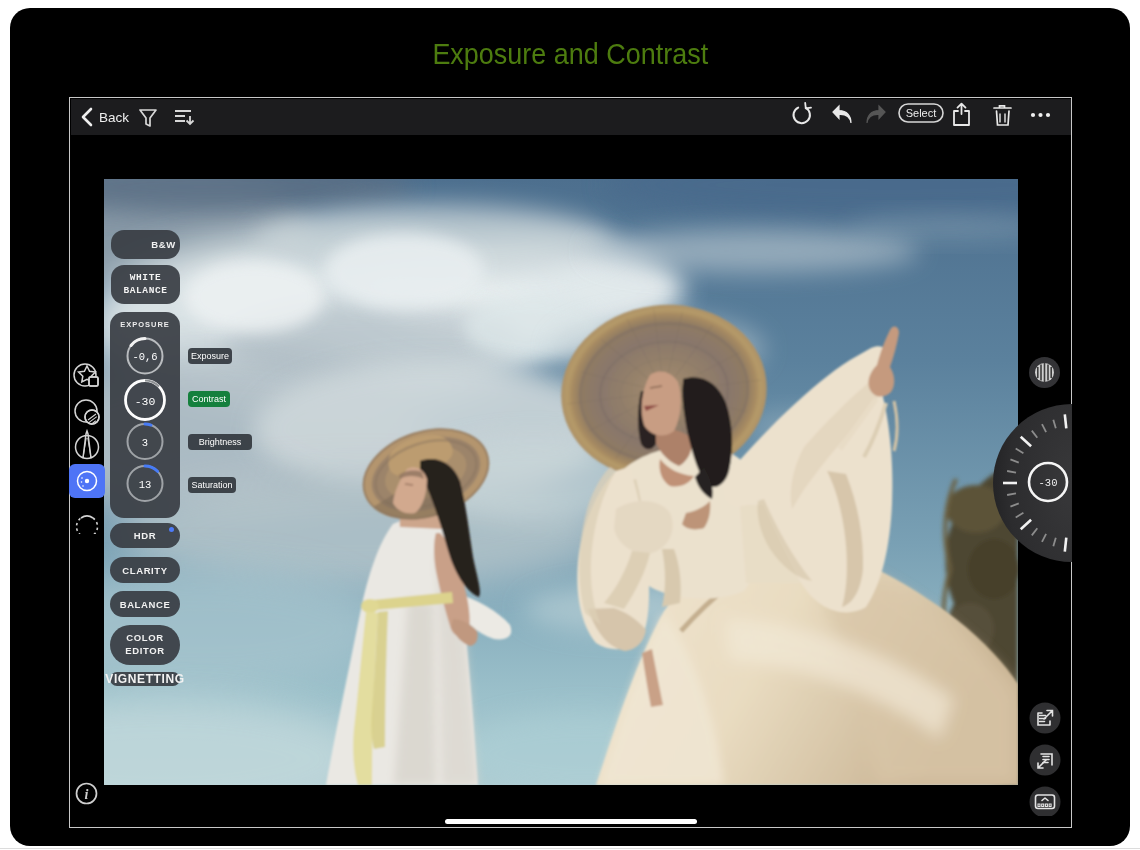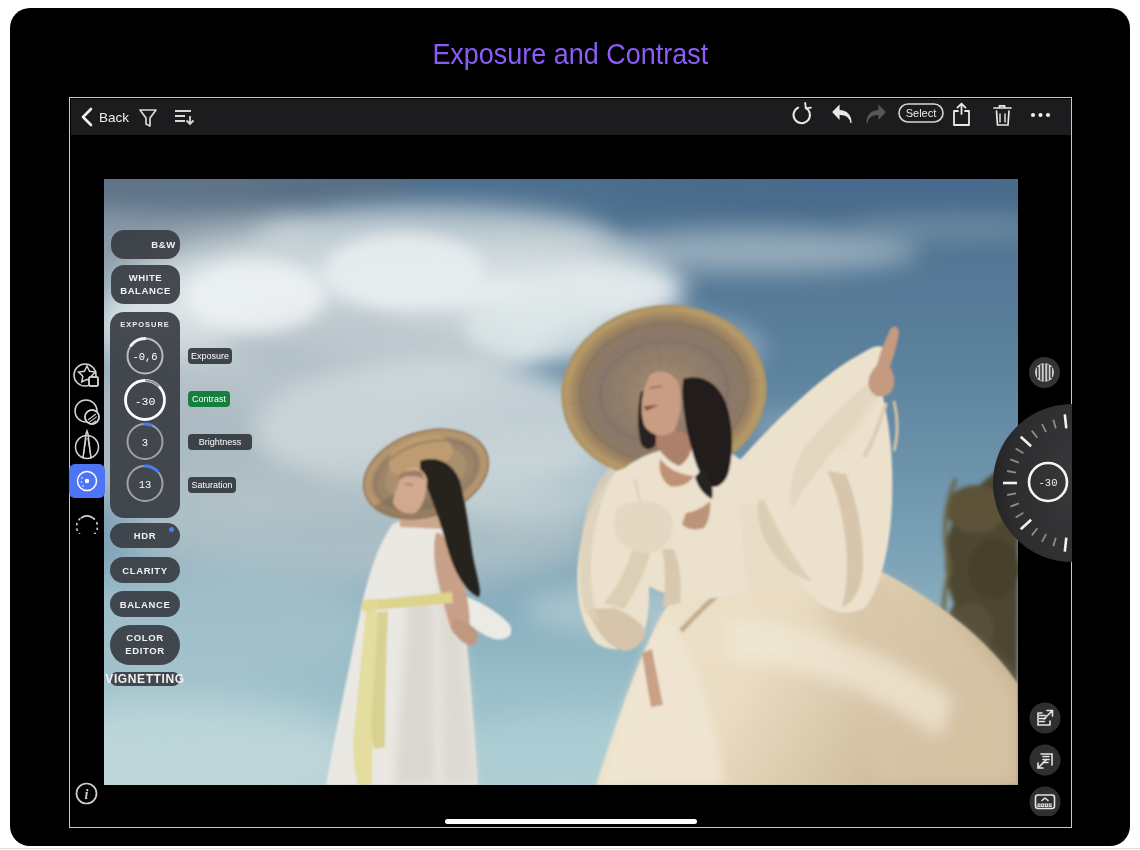--- a/index.html
+++ b/index.html
@@ -2,21 +2,21 @@
 <html><head>
 <meta charset="utf-8">
 <style>
   * { margin:0; padding:0; box-sizing:border-box; }
   html,body { width:1140px; height:850px; background:#ffffff; overflow:hidden;
     font-family:"Liberation Sans", sans-serif; }
   #tablet { position:absolute; left:10px; top:8px; width:1120px; height:838px;
     background:#000; border-radius:20px; }
   #bottomline { position:absolute; left:0; top:848px; width:1140px; height:1px; background:#dcdcdc; }
   #title { position:absolute; left:0; top:38px; width:1140px; text-align:center;
-    color:#8b5cf6; font-size:29px; }
+    color:#4d7c0f; font-size:29px; }
   #title span { display:inline-block; transform:scaleX(0.93); transform-origin:center; }
   #frame { position:absolute; left:69px; top:97px; width:1003px; height:731px;
     border:1.5px solid rgba(235,235,235,0.85); background:#000; }
   #toolbar { position:absolute; left:70.5px; top:98.5px; width:1000px; height:36px;
     background:#1c1c1e; }
   #photo { position:absolute; left:104px; top:179px; width:914px; height:606px; }
   .pill { position:absolute; background:rgba(56,61,67,0.92); border-radius:13px;
     color:#f2f2f2; font-weight:bold; display:flex; align-items:center; justify-content:center;
     text-align:center; font-size:9.5px; letter-spacing:0.6px; }
   .lbl { position:absolute; background:rgba(52,57,63,0.93); border-radius:4px;
@@ -277,21 +277,21 @@
       <circle cx="12.5" cy="124" r="0.8" fill="#fff"></circle>
     <circle cx="14" cy="128" r="0.8" fill="#fff"></circle>
   </g>
   <g stroke="#d4d4d4" fill="none">
     <path d="M 24,160 A 10.5 10.5 0 1 1 12,160" stroke-width="1.6" stroke-dasharray="2.5 3"></path>
     <path d="M 12,160 A 10.5 10.5 0 0 1 24,160" stroke-width="1.6"></path>
   </g>
 </svg>
 
 <div class="pill" style="left:111px;top:230px;width:69px;height:29px;padding-left:36px;">B&amp;W</div>
-<div class="pill" style="left:111px;top:265px;width:69px;height:39px;line-height:1.35;">WHITE<br>BALANCE</div>
+<div class="pill" style="left:111px;top:265px;width:69px;height:39px;line-height:1.35;font-family:Liberation Mono, monospace;">WHITE<br>BALANCE</div>
 <div class="pill" style="left:110px;top:312px;width:70px;height:206px;border-radius:14px;"></div>
 <div style="position:absolute;left:110px;top:320px;width:70px;text-align:center;color:#ededed;font-size:7.5px;font-weight:bold;letter-spacing:1px;">EXPOSURE</div>
 
 <svg style="position:absolute;left:118px;top:329px" width="54" height="186" viewBox="0 0 54 186">
   <g fill="none">
     <circle cx="27" cy="27" r="17.5" stroke="#b9bcbf" stroke-width="2"></circle>
     <path d="M 27,9.5 A 17.5 17.5 0 0 0 13,16.5" stroke="#f2f2f2" stroke-width="3" stroke-linecap="round"></path>
     <text x="27" y="31" fill="#fff" font-size="10.5" text-anchor="middle" font-family="Liberation Mono">-0,6</text>
     <circle cx="27" cy="71" r="19.5" stroke="#fdfdfd" stroke-width="2.8"></circle>
     <path d="M 27,51.5 A 19.5 19.5 0 0 1 41,57.5" stroke="#8e9194" stroke-width="2.2"></path>

